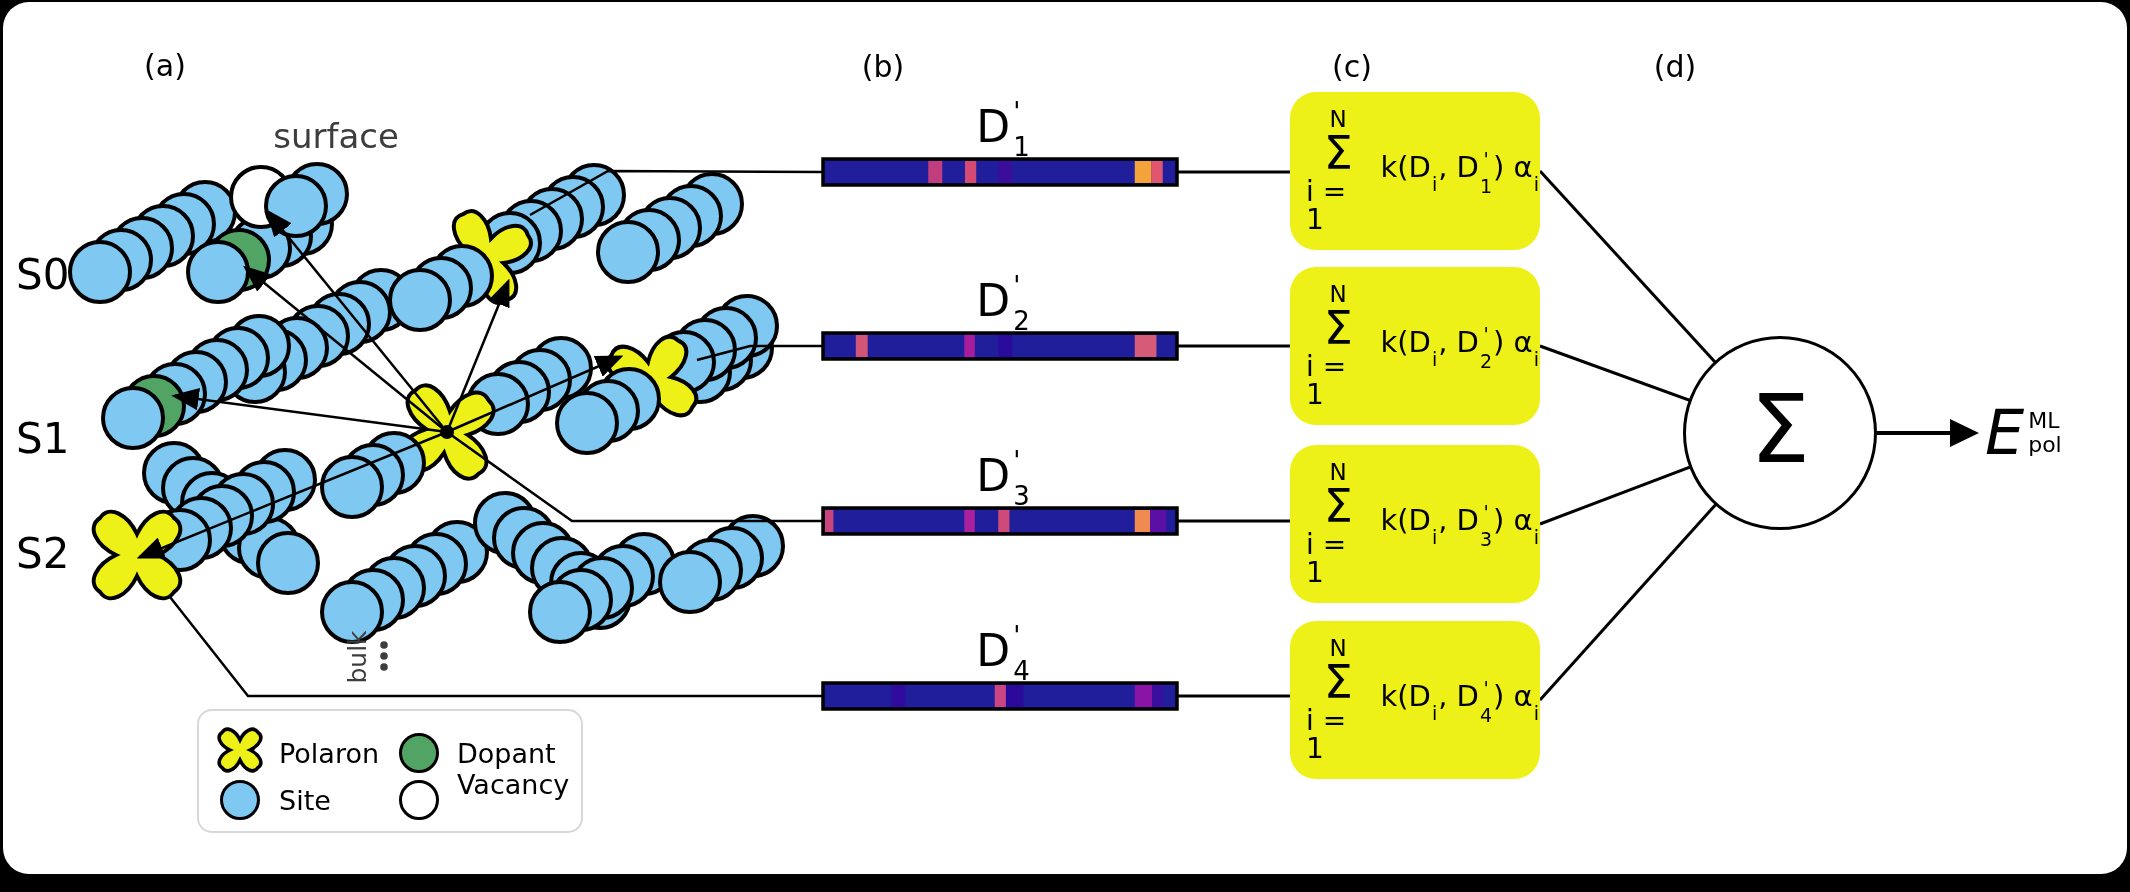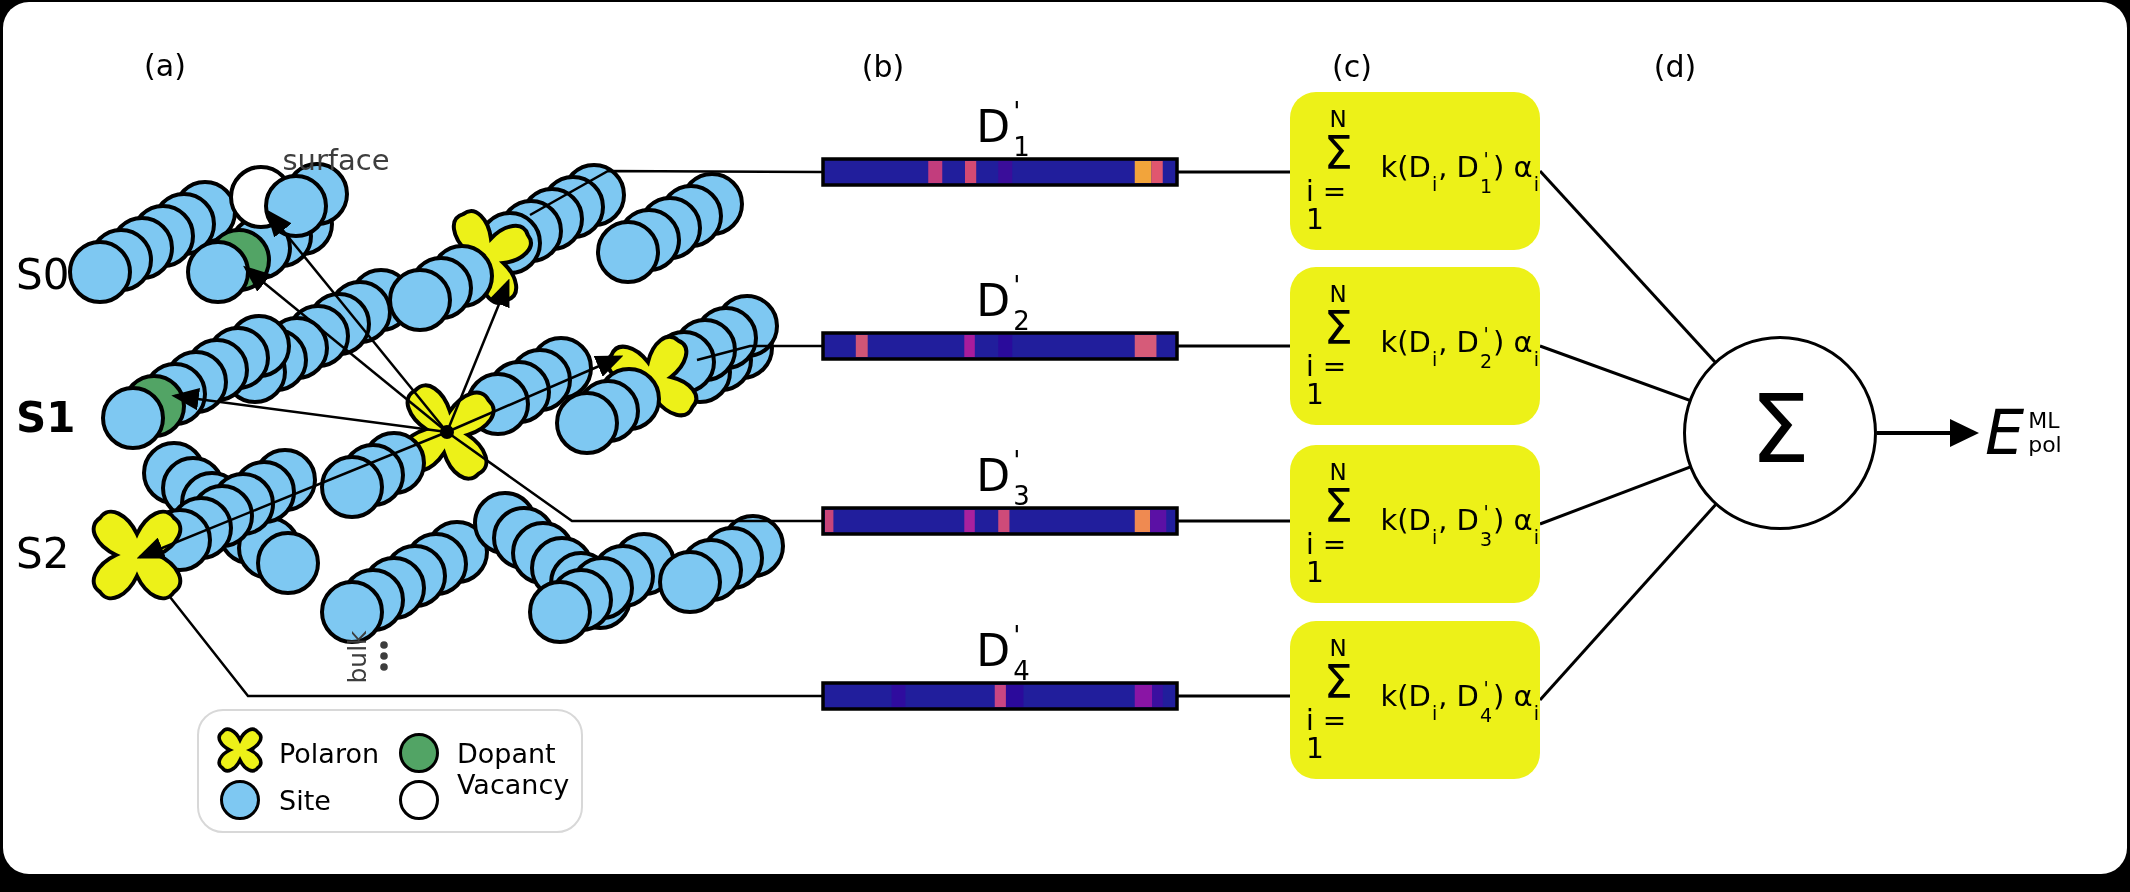--- a/index.html
+++ b/index.html
@@ -5,21 +5,21 @@
   html,body{margin:0;padding:0;background:#000;width:2130px;height:892px;overflow:hidden;
     font-family:"DejaVu Sans", sans-serif;color:#000;}
   .page{position:absolute;left:3px;top:2px;width:2124px;height:872px;background:#fff;
     border-radius:26px;overflow:hidden;}
   .stage{position:absolute;left:-3px;top:-2px;width:2130px;height:892px;}
   .stage-svg{position:absolute;left:0;top:0;}
   .abs{position:absolute;}
   .ctr{transform:translate(-50%,-50%);}
   .panel-label{font-size:30px;}
   .muted{color:#3d3d3d;}
-  .surface-label{font-size:29px;margin-top:24px;}
+  .surface-label{font-size:34px;}
   .bulk-label{font-size:25px;transform:translate(-50%,-50%) rotate(-90deg);}
   .row-label{font-size:42px;transform:translateY(-50%);}
   .dlabel{display:flex;align-items:center;font-size:44px;}
   .dstack{display:flex;flex-direction:column;align-items:flex-start;font-size:26px;
     height:56px;justify-content:space-between;margin-left:3px;line-height:0.8;transform:translateY(4px);}
   .sumbox{position:absolute;left:1290px;width:250px;height:158px;border-radius:26px;
     display:flex;align-items:center;padding-left:16px;box-sizing:border-box;gap:10px;background:#edf118;}
   .sumcol{display:flex;flex-direction:column;align-items:center;line-height:1;}
   .sN{font-size:23px;margin-bottom:2px;}
   .sSigma{font-size:46px;line-height:0.9;}
@@ -30,21 +30,21 @@
   .kstack{display:flex;flex-direction:column;align-items:center;font-size:19px;line-height:0.8;
     margin:0 1px;height:42px;justify-content:space-between;transform:translateY(2px);}
   .sumcircle{position:absolute;left:1683px;top:336px;width:194px;height:194px;background:#fff;
     border:3.5px solid #000;border-radius:50%;display:flex;align-items:center;justify-content:center;
     box-sizing:border-box;}
   .sumcircle span{font-size:95px;line-height:1;transform:translateY(-4px);}
   .epol{position:absolute;left:1985px;top:433px;transform:translateY(-50%);display:flex;align-items:center;}
   .eE{font-size:62px;font-style:italic;line-height:1;}
   .estack{display:flex;flex-direction:column;font-size:22px;line-height:1.08;margin-left:4px;}
   .legend{position:absolute;left:197px;top:709px;width:386px;height:124px;background:#fff;
-    border:2.5px solid #d8d8d8;border-radius:26px;box-sizing:border-box;}
+    border:2.5px solid #d8d8d8;border-radius:15px;box-sizing:border-box;}
   .licon-circle{position:absolute;width:40px;height:40px;border:3.5px solid #000;border-radius:50%;
     box-sizing:border-box;transform:translate(-50%,-50%);}
   .ltext{position:absolute;font-size:27px;transform:translateY(-50%);}
   .lpol{position:absolute;transform:translate(-50%,-50%);}
 </style>
 </head>
 <body>
 
 <div class="page">
 <div class="stage">
@@ -225,21 +225,21 @@
   </svg>
 
   <div class="abs ctr panel-label" style="left:165px;top:65px;">(a)</div>
   <div class="abs ctr panel-label" style="left:883px;top:66px;">(b)</div>
   <div class="abs ctr panel-label" style="left:1352px;top:66px;">(c)</div>
   <div class="abs ctr panel-label" style="left:1675px;top:66px;">(d)</div>
 
   <div class="abs ctr surface-label muted" style="left:336px;top:136px;">surface</div>
   <div class="abs bulk-label muted" style="left:357px;top:657px;">bulk</div>
   <div class="abs row-label" style="left:16px;top:274px;">S0</div>
-  <div class="abs row-label" style="left:16px;top:417px;font-weight:bold;">S1</div>
+  <div class="abs row-label" style="left:16px;top:438px;">S1</div>
   <div class="abs row-label" style="left:16px;top:553px;">S2</div>
 
   <div class="abs ctr dlabel" style="left:1003px;top:126px;">
     <span>D</span>
     <span class="dstack">
           <span>'</span>
           <span>1</span>
         </span>
   </div>
   <div class="abs ctr dlabel" style="left:1003px;top:300px;">

